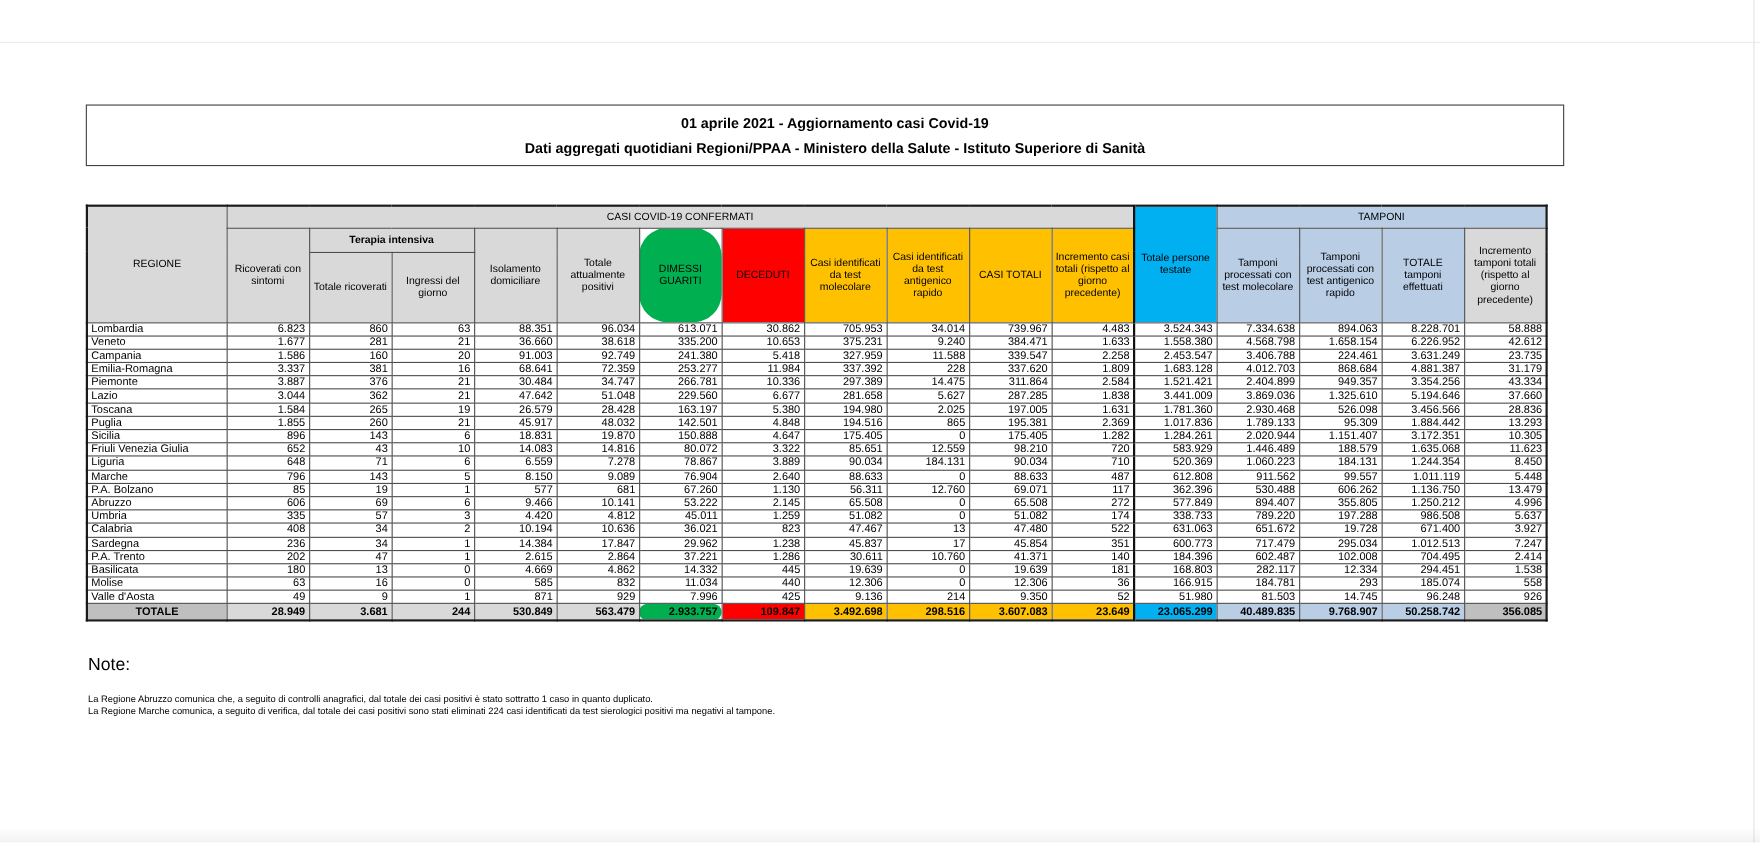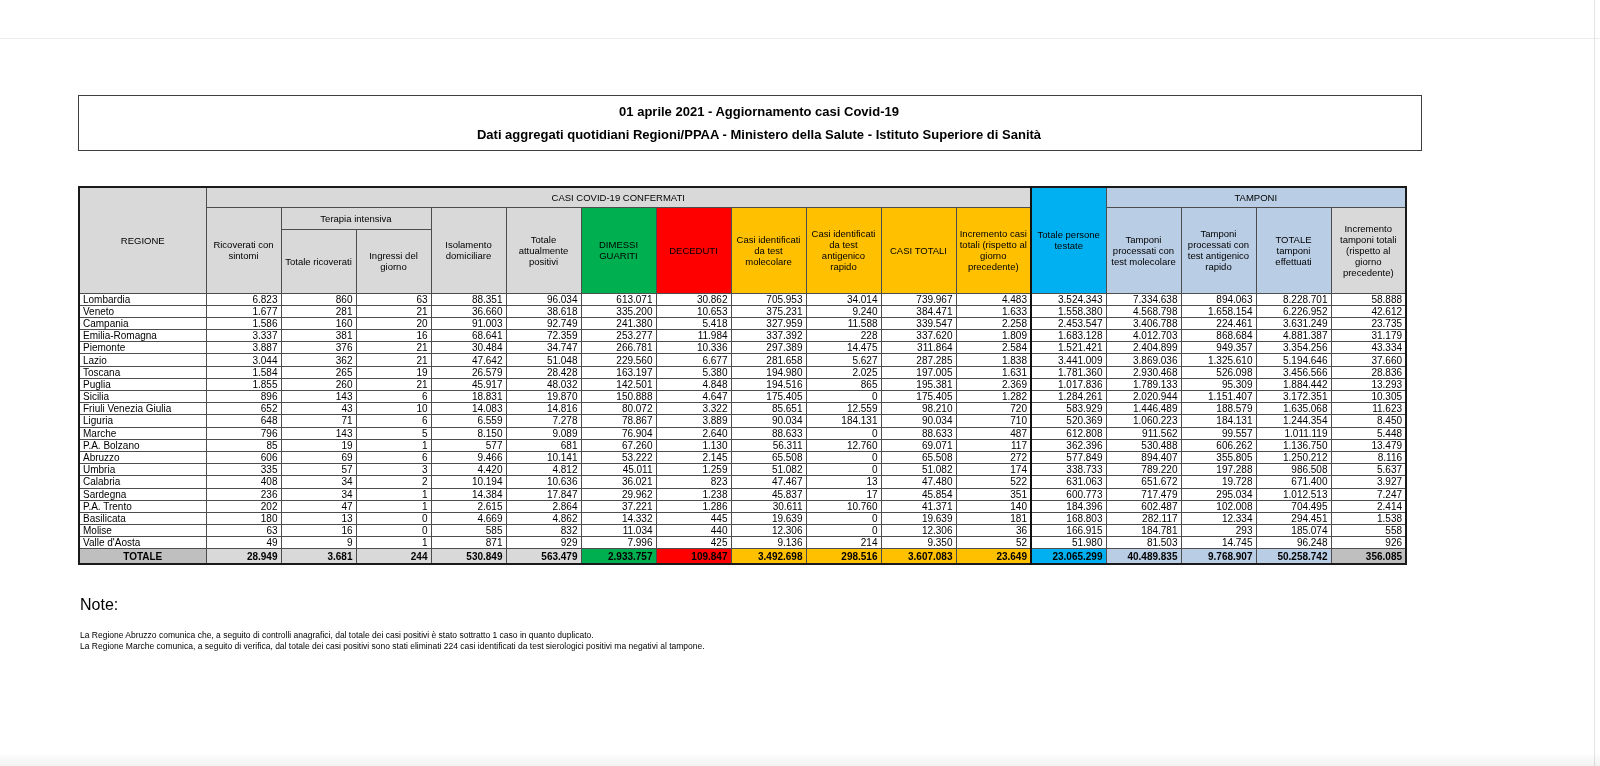--- a/index.html
+++ b/index.html
@@ -26,21 +26,21 @@
   }
   table.covid th, table.covid td{
     border:1px solid #4d4d4d;box-sizing:border-box;overflow:hidden;
   }
   table.covid th{
     font-size:9.5px;font-weight:normal;text-align:center;vertical-align:middle;
     padding:1px 2px;line-height:11px;background:#d9d9d9;
   }
   th.group{font-size:10.5px;font-weight:bold;height:20px;}
   th.regione-h{background:#a6a6a6;font-weight:bold;font-size:10.5px;}
-  .bg-green{background:#00B050 !important;}
+  .bg-green{background:#00B050 !important;border-radius:26px;}
   .bg-red{background:#FF0000 !important;}
   .bg-yellow{background:#FFC000 !important;}
   .bg-cyan{background:#00B0F0 !important;}
   .bg-blue{background:#B9CDE5 !important;}
   .bg-lgray{background:#D9D9D9 !important;}
   .bg-mgray{background:#BFBFBF !important;}
   .thick-left{border-left:2px solid #111 !important;}
 
   table.covid td{
     font-size:10px;height:12.2px;padding:0 3px;line-height:11px;
@@ -73,21 +73,21 @@
   </colgroup>
   <thead>
     <tr>
       <th rowspan="3" class="regione-h">REGIONE</th>
       <th colspan="11" class="group">CASI COVID-19 CONFERMATI</th>
       <th rowspan="3" class="bg-cyan thick-left">Totale persone testate</th>
       <th colspan="4" class="group bg-blue">TAMPONI</th>
     </tr>
     <tr>
       <th rowspan="2">Ricoverati con sintomi</th>
-      <th colspan="2" style="height:22px;">Terapia intensiva</th>
+      <th colspan="2" style="height:22px;font-weight:bold;">Terapia intensiva</th>
       <th rowspan="2">Isolamento domiciliare</th>
       <th rowspan="2">Totale attualmente positivi</th>
       <th rowspan="2" class="bg-green">DIMESSI GUARITI</th>
       <th rowspan="2" class="bg-red">DECEDUTI</th>
       <th rowspan="2" class="bg-yellow">Casi identificati da test molecolare</th>
       <th rowspan="2" class="bg-yellow">Casi identificati da test antigenico rapido</th>
       <th rowspan="2" class="bg-yellow">CASI TOTALI</th>
       <th rowspan="2" class="bg-yellow">Incremento casi totali (rispetto al giorno precedente)</th>
       <th rowspan="2" class="bg-blue">Tamponi processati con test molecolare</th>
       <th rowspan="2" class="bg-blue">Tamponi processati con test antigenico rapido</th>
@@ -357,21 +357,21 @@
         <td>53.222</td>
         <td>2.145</td>
         <td>65.508</td>
         <td>0</td>
         <td>65.508</td>
         <td>272</td>
         <td class="thick-left">577.849</td>
         <td>894.407</td>
         <td>355.805</td>
         <td>1.250.212</td>
-        <td>8.116</td>
+        <td>4.996</td>
       </tr>
       <tr>
         <td class="region">Umbria</td>
         <td>335</td>
         <td>57</td>
         <td>3</td>
         <td>4.420</td>
         <td>4.812</td>
         <td>45.011</td>
         <td>1.259</td>

